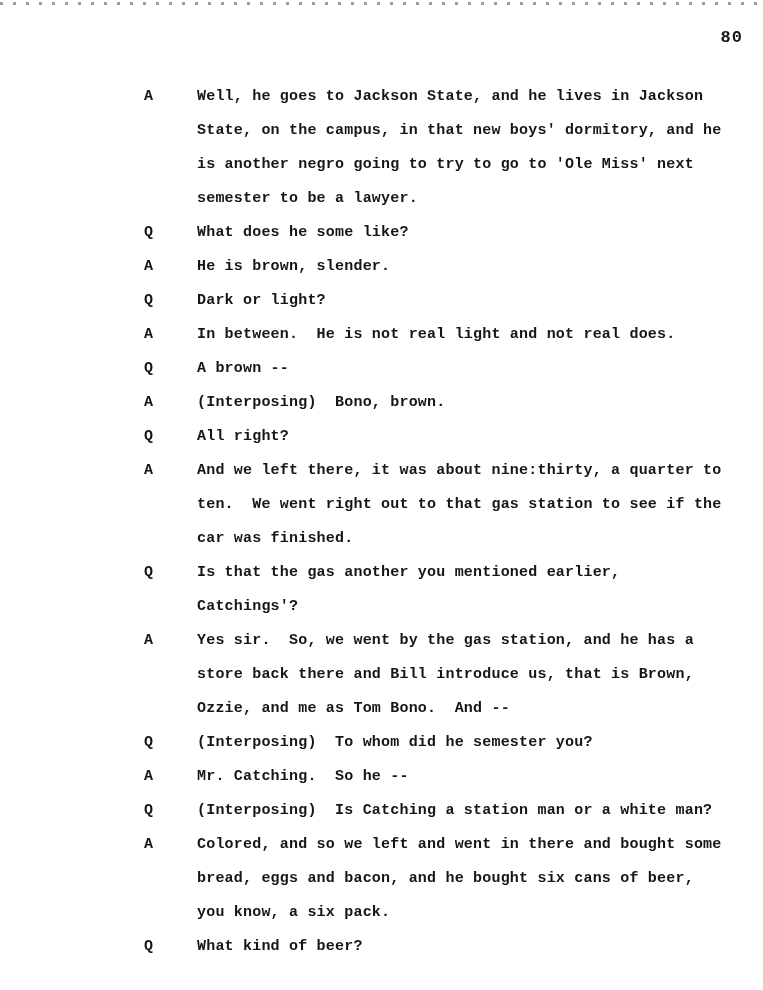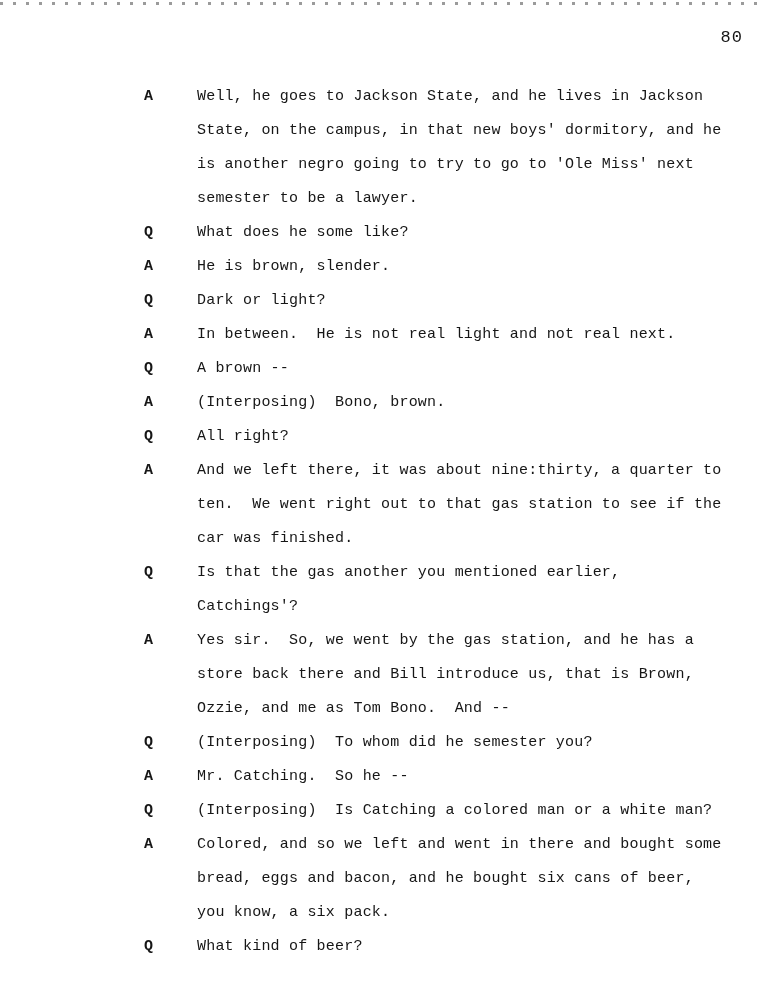--- a/index.html
+++ b/index.html
@@ -26,21 +26,21 @@
       90deg,
       #9b9b9b 0px, #9b9b9b 3px,
       transparent 3px, transparent 13px
     );
   }
   .page-number {
     position: absolute;
     top: 28px;
     right: 20px;
     font-size: 17px;
-    font-weight: 400;
+    font-weight: 700;
     letter-spacing: 1px;
   }
   .transcript {
     position: absolute;
     top: 80px;
     left: 144px;
     right: 36px;
   }
   .entry {
     display: flex;
@@ -48,21 +48,21 @@
   }
   .speaker {
     flex: 0 0 53px;
     font-size: 15px;
     font-weight: 700;
     line-height: 34px;
   }
   .entry-text {
     flex: 1 1 auto;
     font-size: 15px;
-    font-weight: 400;
+    font-weight: 700;
     line-height: 34px;
     white-space: pre-wrap;
     letter-spacing: 0.2px;
   }
 </style>
 </head>
 <body>
 
 <div class="page">
   <div class="dotted-line"></div>
@@ -83,21 +83,21 @@
     <div class="entry">
       <span class="speaker">A</span>
       <span class="entry-text">He is brown, slender.</span>
     </div>
     <div class="entry">
       <span class="speaker">Q</span>
       <span class="entry-text">Dark or light?</span>
     </div>
     <div class="entry">
       <span class="speaker">A</span>
-      <span class="entry-text">In between.  He is not real light and not real next.</span>
+      <span class="entry-text">In between.  He is not real light and not real does.</span>
     </div>
     <div class="entry">
       <span class="speaker">Q</span>
       <span class="entry-text">A brown --</span>
     </div>
     <div class="entry">
       <span class="speaker">A</span>
       <span class="entry-text">(Interposing)  Bono, brown.</span>
     </div>
     <div class="entry">
@@ -123,21 +123,21 @@
     <div class="entry">
       <span class="speaker">Q</span>
       <span class="entry-text">(Interposing)  To whom did he semester you?</span>
     </div>
     <div class="entry">
       <span class="speaker">A</span>
       <span class="entry-text">Mr. Catching.  So he --</span>
     </div>
     <div class="entry">
       <span class="speaker">Q</span>
-      <span class="entry-text">(Interposing)  Is Catching a colored man or a white man?</span>
+      <span class="entry-text">(Interposing)  Is Catching a station man or a white man?</span>
     </div>
     <div class="entry">
       <span class="speaker">A</span>
       <span class="entry-text">Colored, and so we left and went in there and bought some
 bread, eggs and bacon, and he bought six cans of beer,
 you know, a six pack.</span>
     </div>
     <div class="entry">
       <span class="speaker">Q</span>
       <span class="entry-text">What kind of beer?</span>

